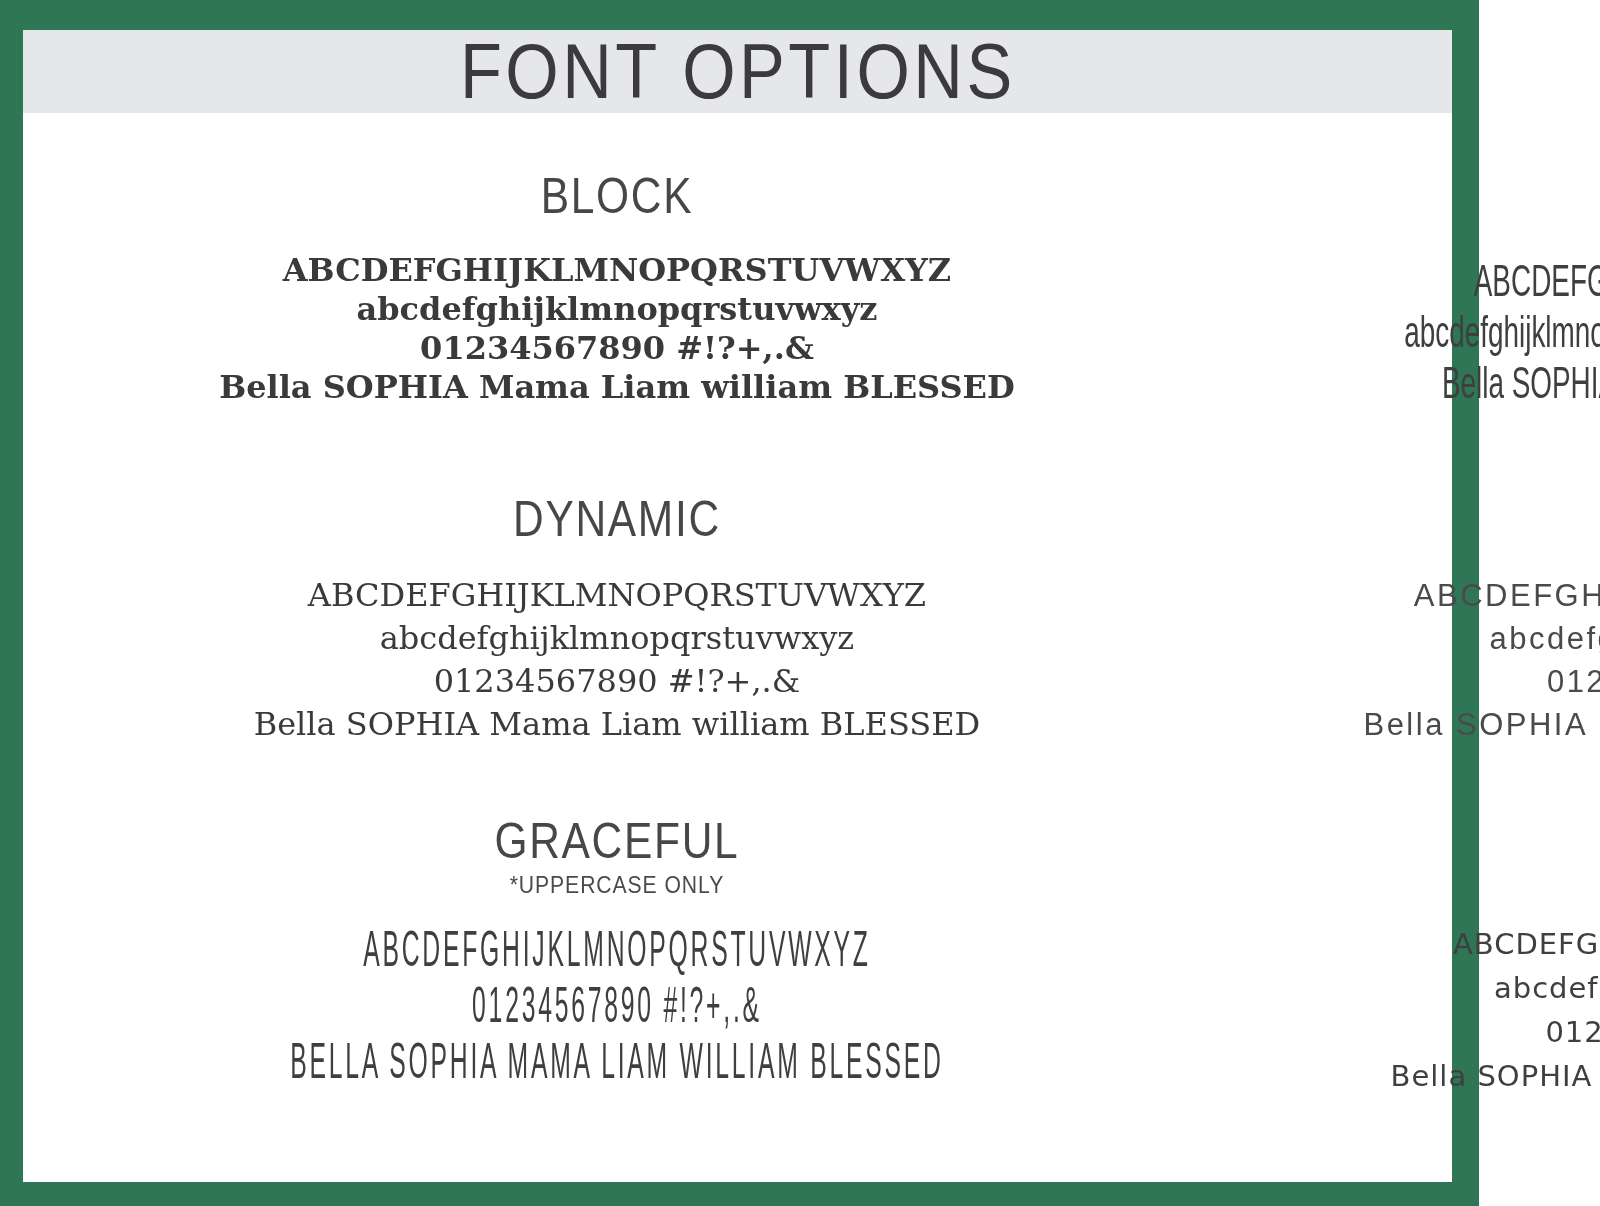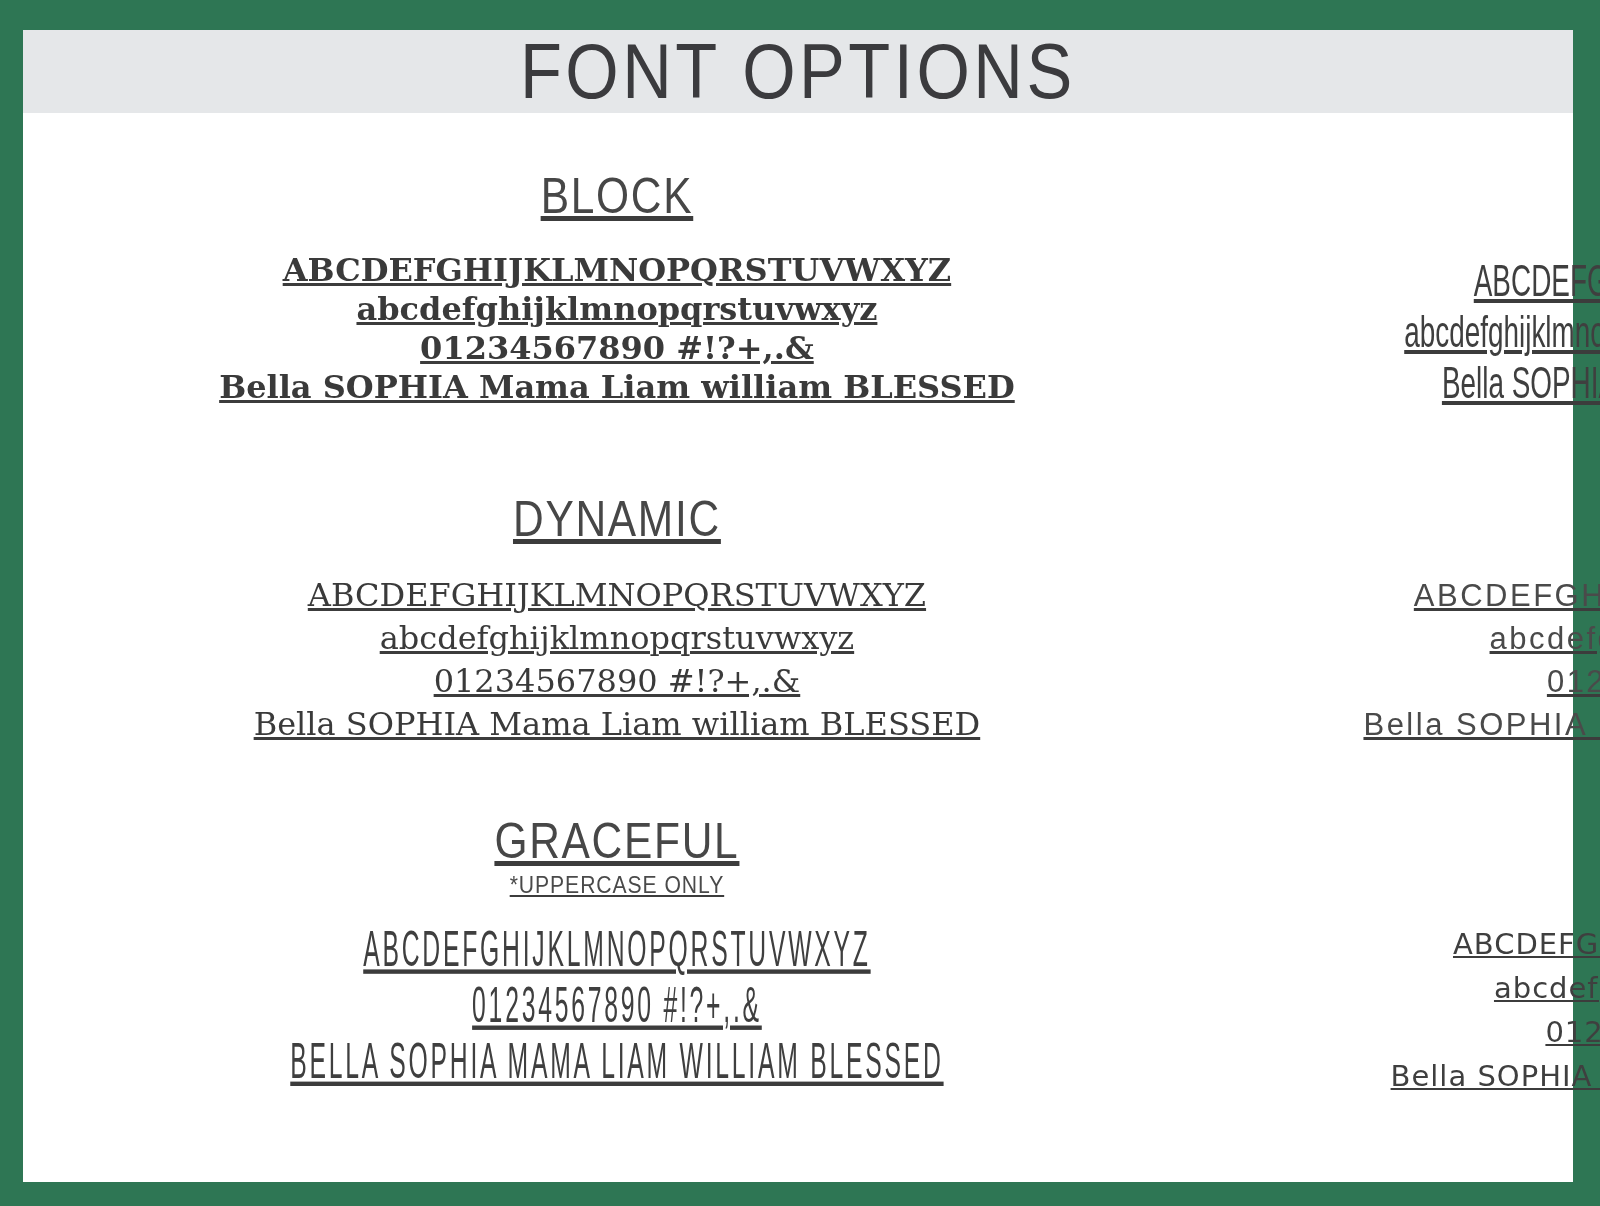--- a/index.html
+++ b/index.html
@@ -3,21 +3,21 @@
 <meta charset="utf-8">
 <style>
   html,body { margin:0; padding:0; }
   body {
     width:1600px; height:1206px;
     font-family:"Liberation Sans", sans-serif;
     background:#ffffff;
   }
   .frame {
     box-sizing:border-box;
-    width:1600px; height:1206px;
+    width:1479px; height:1206px;
     background:#ffffff;
     border-style:solid;
     border-color:#2e7654;
     border-width:30px 27px 24px 23px;
   }
   .header {
     height:83px;
     background:#e5e7e9;
     display:flex; align-items:center; justify-content:center;
     overflow:hidden;
@@ -31,21 +31,21 @@
     transform-origin:50% 50%;
     white-space:nowrap;
     line-height:83px;
   }
   .content {
     height:1069px;
     display:grid;
     grid-template-columns:1fr 1fr;
     grid-template-rows:345px 330px 1fr;
   }
-  .card { text-align:center; color:#3c3c3c;text-decoration:underline; }
+  .card { text-align:center; color:#3c3c3c; }
   .card-title {
     margin:0;
     font-size:50px;
     font-weight:400;
     letter-spacing:2px;
     color:#474747;
     transform:scale(0.85,1);
     transform-origin:50% 0;
     white-space:nowrap;
   }

